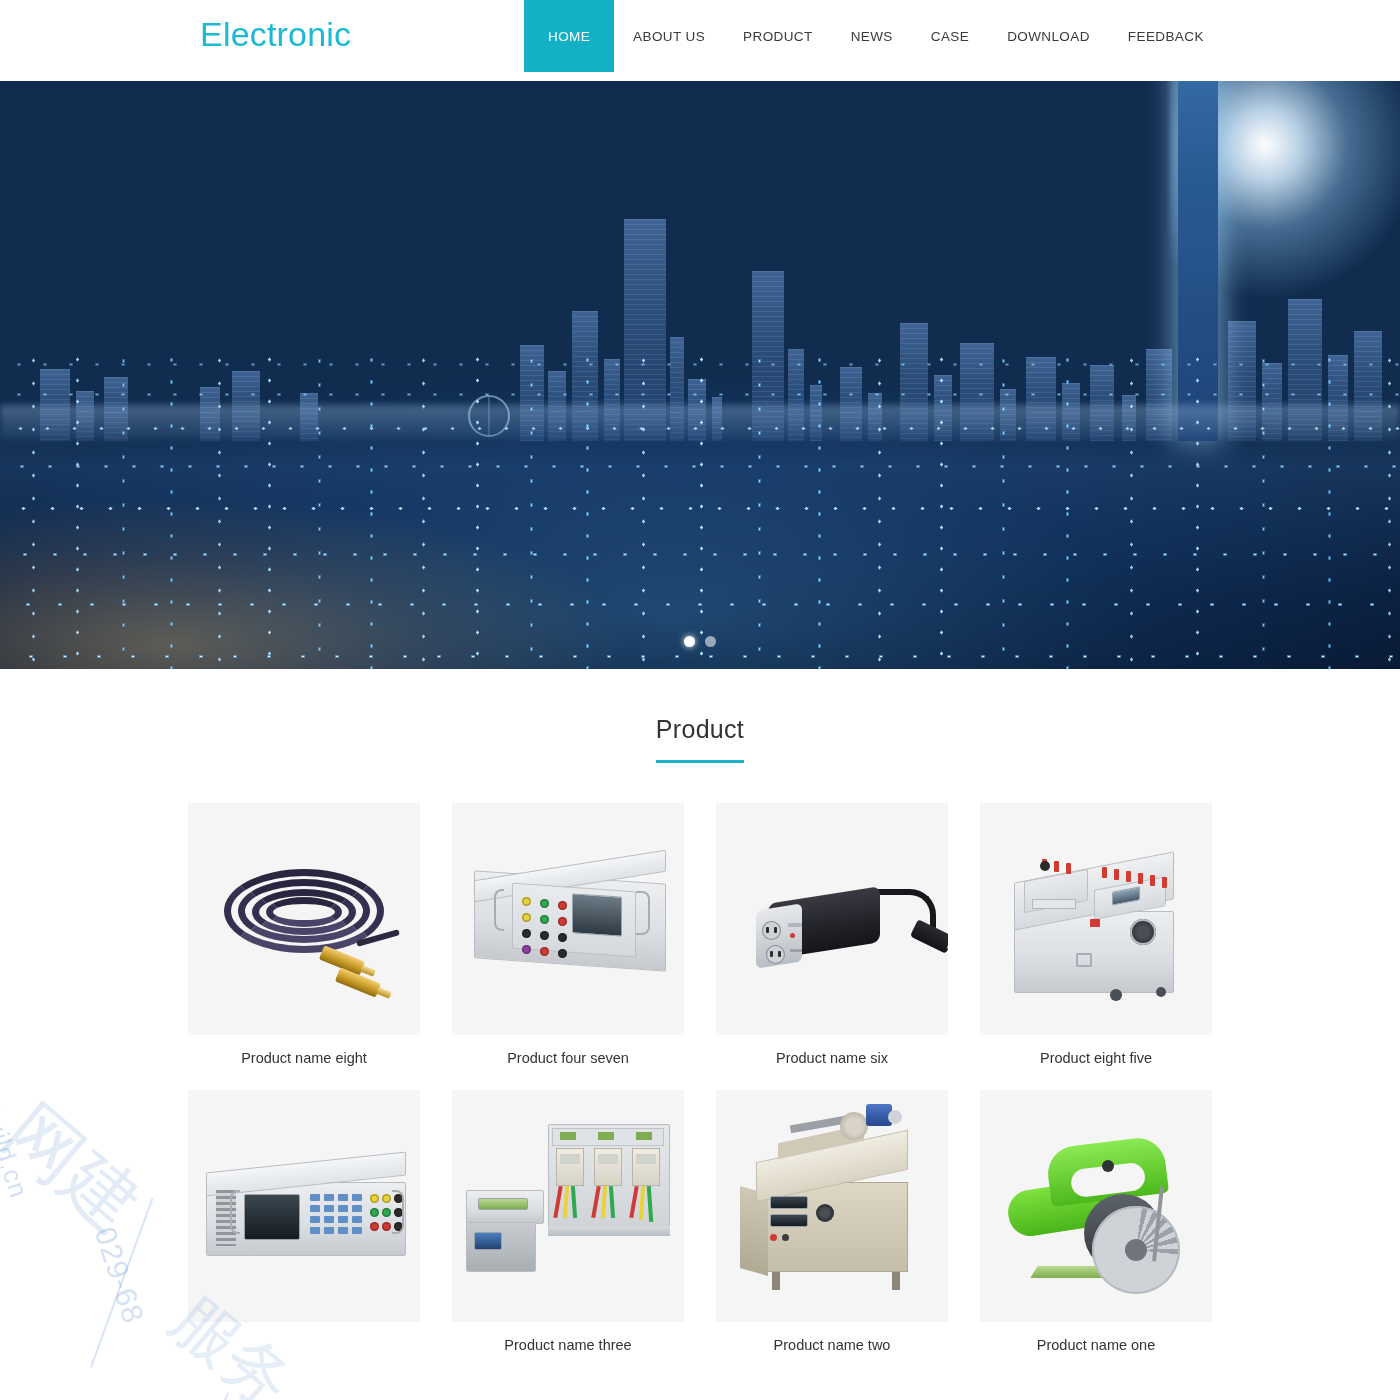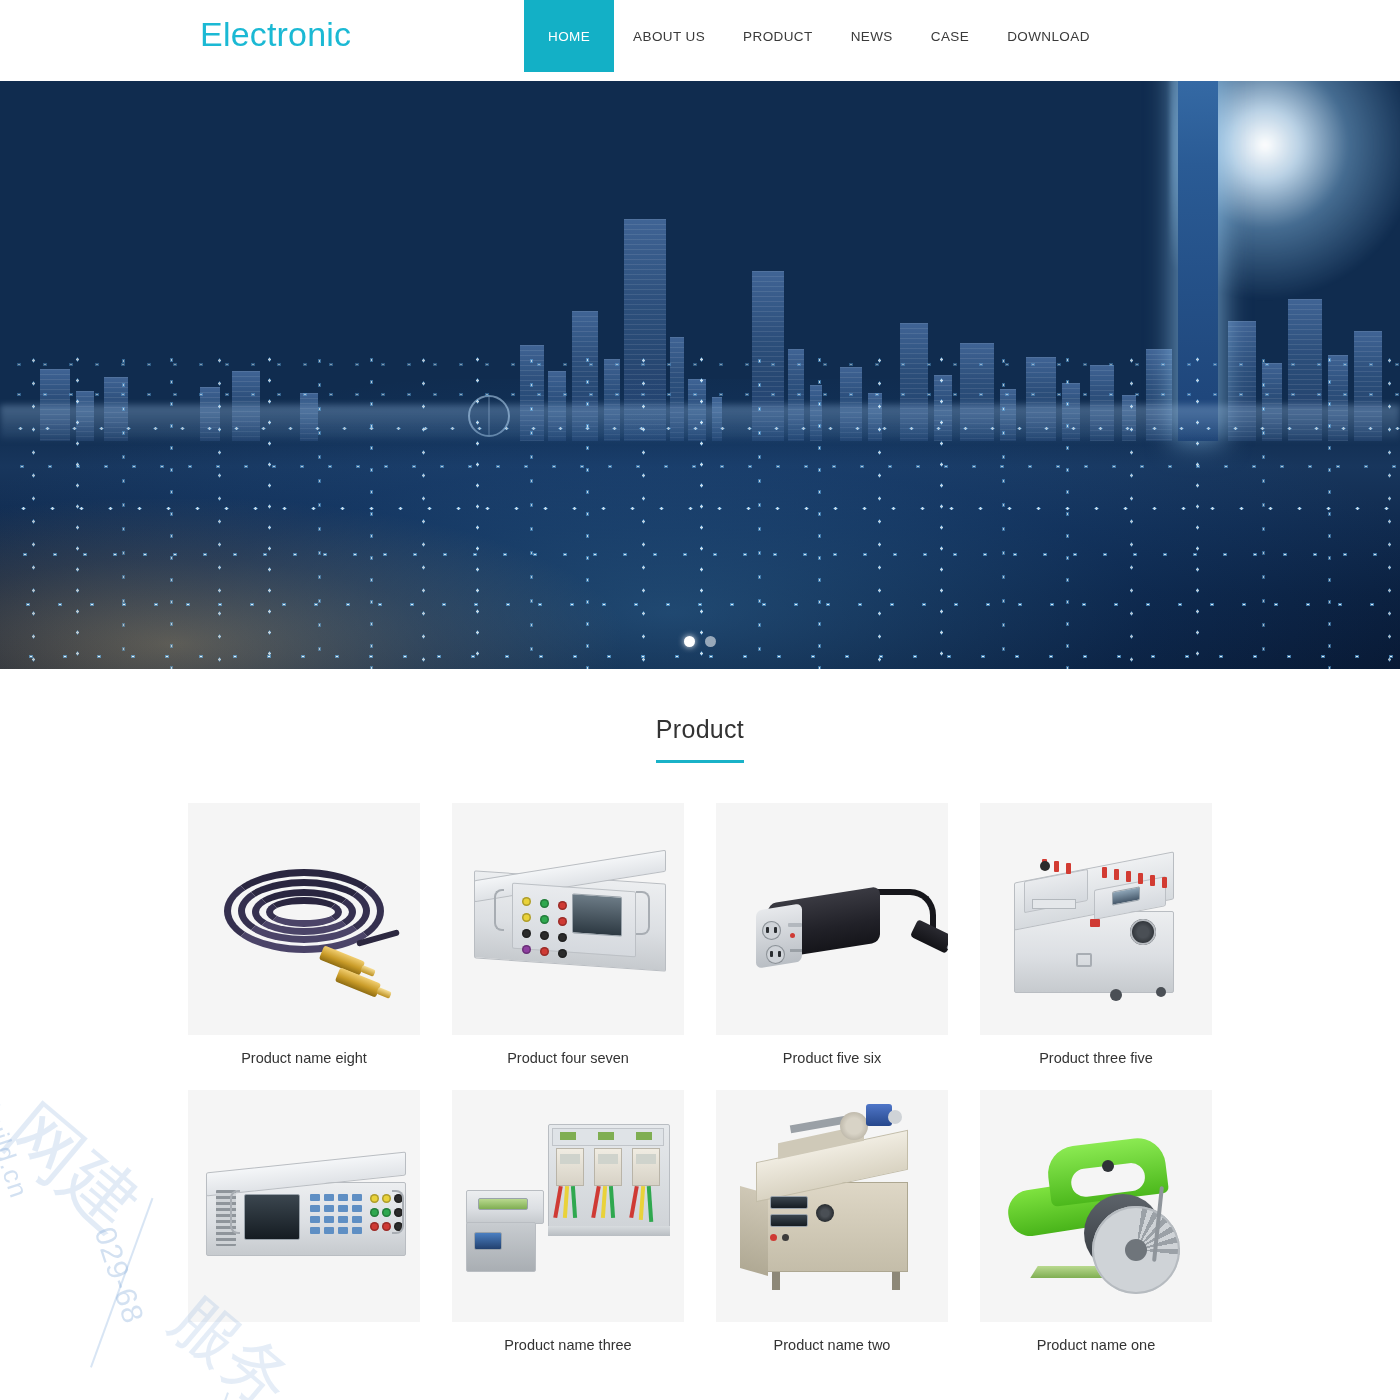--- a/index.html
+++ b/index.html
@@ -349,20 +349,21 @@
 
 <div class="header">
   <div class="logo">Electronic</div>
   <nav class="nav">
     <div class="nav-item active">HOME</div>
     <div class="nav-item">ABOUT US</div>
     <div class="nav-item">PRODUCT</div>
     <div class="nav-item">NEWS</div>
     <div class="nav-item">CASE</div>
     <div class="nav-item">DOWNLOAD</div>
+    <div class="nav-item">FEEDBACK</div>
   </nav>
 </div>
 
 <div class="hero">
   <div class="hero-sky"></div>
   <div class="hero-sun"></div>
 
   <div class="skyline">
     <div class="bldg" style="left:520px;width:24px;height:96px;"></div>
     <div class="bldg" style="left:548px;width:18px;height:70px;"></div>
@@ -507,21 +508,21 @@
           <div class="inv-body"></div>
           <div class="inv-face"></div>
           <div class="socket" style="left:46px; top:118px;"></div>
           <div class="socket" style="left:50px; top:142px;"></div>
           <div style="position:absolute;left:72px;top:120px;width:14px;height:4px;background:#b3b8be;border-radius:1px;"></div>
           <div style="position:absolute;left:74px;top:130px;width:5px;height:5px;border-radius:50%;background:#cf3a34;"></div>
           <div style="position:absolute;left:74px;top:146px;width:12px;height:3px;background:#9aa0a6;"></div>
           <div class="plug-tip"></div>
         </div>
       </div>
-      <div class="cap">Product five six</div>
+      <div class="cap">Product name six</div>
     </div>
 
     <div class="card">
       <div class="thumb">
         <div class="art">
           <div class="box" style="left:34px; top:108px; width:160px; height:82px;"></div>
           <div class="box" style="left:34px; top:64px;  width:160px; height:48px; transform:skewY(-11deg); background:linear-gradient(180deg,#eef0f2,#d6dade);"></div>
           <div class="panel" style="left:44px; top:72px; width:64px; height:32px; transform:skewY(-11deg);"></div>
           <div class="panel" style="left:114px;top:80px; width:72px; height:30px; transform:skewY(-11deg);"></div>
           <div class="lcd" style="left:132px;top:86px; width:28px; height:14px; transform:skewY(-11deg); background:linear-gradient(180deg,#8fa6b8,#46586a);"></div>
@@ -536,21 +537,21 @@
           <div class="sw" style="left:86px; top:60px;"></div>
           <div style="position:absolute;left:60px;top:58px;width:10px;height:10px;border-radius:50%;background:#2b2b2b;"></div>
           <div style="position:absolute;left:150px;top:116px;width:26px;height:26px;border-radius:50%;background:radial-gradient(circle,#4a4f55 30%,#2b2f34 70%);box-shadow:inset 0 0 0 2px #b8bcc1;"></div>
           <div style="position:absolute;left:110px;top:116px;width:10px;height:8px;background:#cf3a34;border-radius:1px;"></div>
           <div style="position:absolute;left:52px;top:96px;width:44px;height:10px;border:1px solid #b3b8bd;background:#e4e7ea;"></div>
           <div style="position:absolute;left:96px;top:150px;width:16px;height:14px;border:2px solid #a8adb3;border-radius:2px;"></div>
           <div style="position:absolute;left:130px;top:186px;width:12px;height:12px;border-radius:50%;background:#4a4f55;"></div>
           <div style="position:absolute;left:176px;top:184px;width:10px;height:10px;border-radius:50%;background:#4a4f55;"></div>
         </div>
       </div>
-      <div class="cap">Product three five</div>
+      <div class="cap">Product eight five</div>
     </div>
 
     <div class="card">
       <div class="thumb">
         <div class="art">
           <div class="box" style="left:18px; top:92px; width:200px; height:74px;"></div>
           <div class="box" style="left:18px; top:72px; width:200px; height:24px; transform:skewY(-6deg); background:linear-gradient(180deg,#f4f6f8,#e0e3e7);"></div>
           <div class="lcd" style="left:56px; top:104px; width:56px; height:46px; background:linear-gradient(180deg,#3b464f,#151c22);"></div>
           <div style="position:absolute;left:28px;top:100px;width:20px;height:56px;background:repeating-linear-gradient(180deg,#8f959b 0 3px,#cfd3d7 3px 6px);border-radius:1px;"></div>
           <div class="key" style="left:122px;top:104px;"></div>

